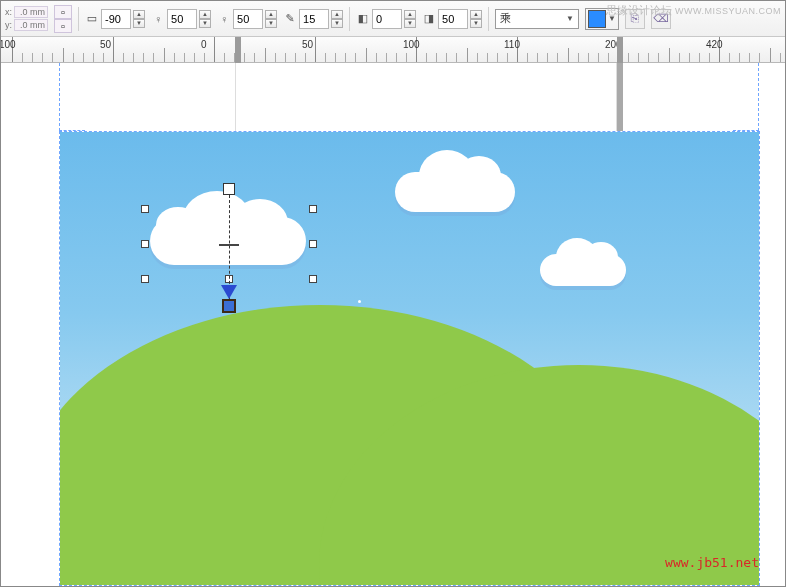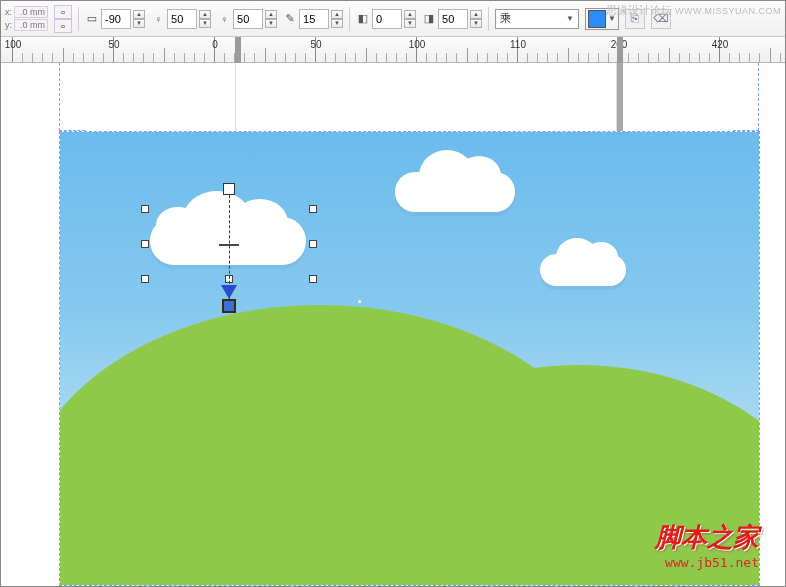--- a/index.html
+++ b/index.html
@@ -26,21 +26,21 @@
   .clip-icon { width:20px; height:20px; border:1px solid #c8c8c8; background:#f0f0f0; display:flex; align-items:center; justify-content:center; color:#7a6aa0;}
 
   
   .top-watermark { position:absolute; top:2px; left:605px; font-size:11px; color:#bdbdbd; font-family:"Microsoft YaHei",sans-serif; }
   .top-watermark .url { font-size:9px; letter-spacing:0.5px; }
 
   
   .h-ruler { position:absolute; top:36px; left:0; right:0; height:26px; background:linear-gradient(#fcfcfc,#efefef); border-bottom:1px solid #b8b8b8; overflow:hidden; }
   .h-ruler .tick-bar { position:absolute; left:0; top:0; right:0; height:26px; }
   .h-ruler .major { position:absolute; top:0; height:26px; border-left:1px solid #888; }
-  .h-ruler .major span { position:absolute; top:2px; left:-14px; width:28px; text-align:center; font-size:10px; color:#333;}
+  .h-ruler .major span { position:absolute; top:2px; left:-14px; width:28px; font-size:10px; color:#333;}
   .h-ruler .minor { position:absolute; top:16px; height:9px; border-left:1px solid #aaa;}
   .h-ruler .med { position:absolute; top:11px; height:14px; border-left:1px solid #999;}
   .page-marker { position:absolute; top:36px; height:26px; width:6px; background:#9b9b9b; }
 
   
   .canvas-area { position:absolute; top:62px; left:0; right:0; bottom:0; background:#fff; overflow:hidden;}
   .dashed-lr { position:absolute; top:0; width:26px; height:68px; border:1px dashed #6fa5ff; border-top:0; }
   .dashed-l { left:58px; border-right:0; }
   .dashed-r { right:26px; border-left:0; }
   .page-white { position:absolute; top:0; left:234px; width:382px; height:68px; background:#fff; border-left:1px solid #ddd; border-right:1px solid #ddd; }
@@ -307,16 +307,15 @@
     <div class="handle h-bl"></div>
     <div class="handle h-bc"></div>
     <div class="handle h-br"></div>
     <div class="dash-line"></div>
     <div class="mid-bar"></div>
     <div class="arrow-head"></div>
     <div class="end-node"></div>
   </div>
 
   <div class="bot-watermark">
-    <div class="ch">脚本之家</div>
     <div class="url">www.jb51.net</div>
   </div>
 </div>
 
 </body></html>

